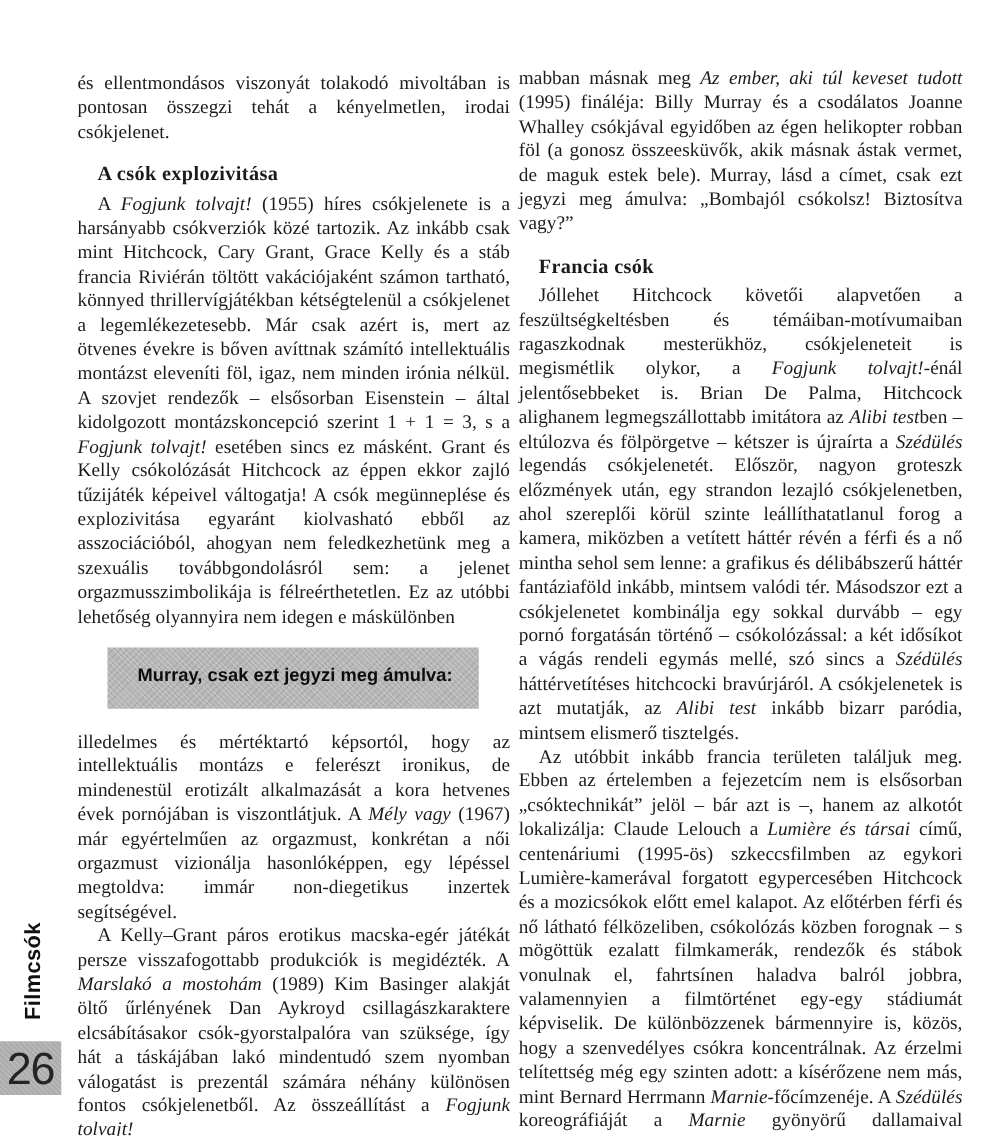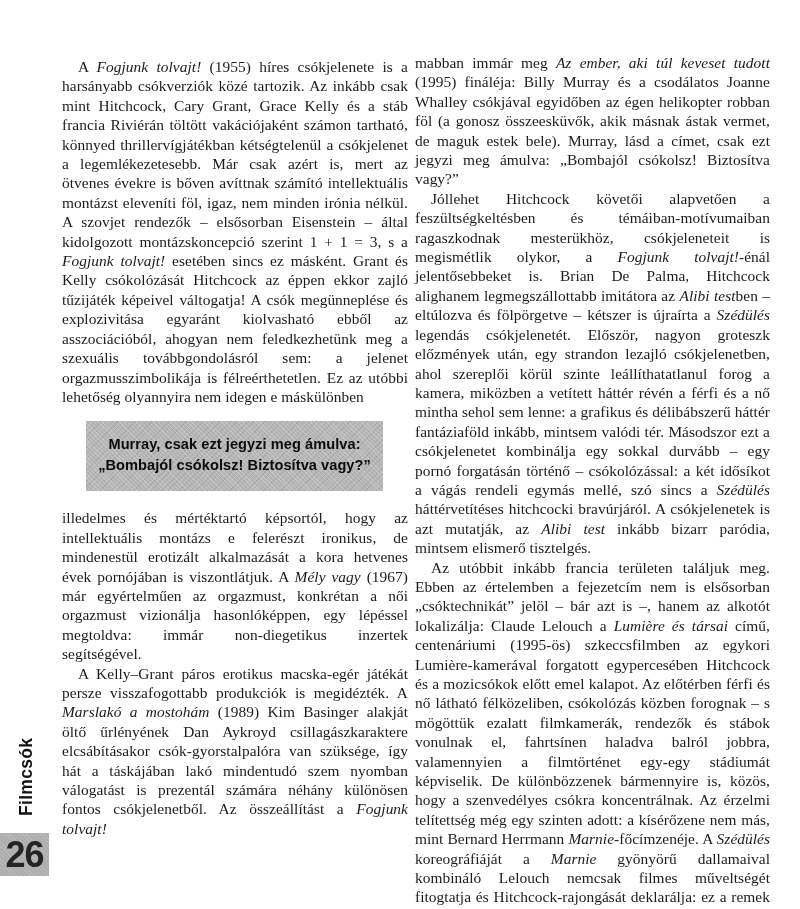--- a/index.html
+++ b/index.html
@@ -29,26 +29,26 @@
   .col p.ind { text-indent: 16px; }
   .col h3 {
     font-size: 16.2px;
     font-weight: bold;
     margin: 15px 0 4px 16px;
     letter-spacing: 0.3px;
   }
   .col i { font-style: italic; }
   .pullquote {
     margin: 15px 25px 17px 24px;
-    padding: 13px 8px 15px 8px;
+    padding: 13px 8px 15px 24px;
     background-color: #b6b6b6;
     background-image:
       repeating-linear-gradient(45deg, rgba(255,255,255,0.20) 0 1px, transparent 1px 3px),
       repeating-linear-gradient(-45deg, rgba(0,0,0,0.08) 0 1px, transparent 1px 4px);
-    text-align: center;
+    text-align: left;
     font-family: "Liberation Sans", sans-serif;
     font-weight: bold;
     font-size: 14.6px;
     line-height: 21px;
     color: #0c0c0c;
   }
   .side-label {
     position: absolute;
     left: 16px;
     top: 724px;
@@ -68,44 +68,46 @@
     width: 49px;
     height: 43px;
     background-color: #adadad;
     background-image: repeating-linear-gradient(45deg, rgba(255,255,255,0.15) 0 1px, transparent 1px 3px);
     display: flex;
     align-items: center;
     justify-content: center;
   }
   .page-number-tab span {
     font-family: "Liberation Sans", sans-serif;
-    font-weight: 700;
+    font-weight: 400;
     font-size: 36px;
     line-height: 1;
     color: #242424;
     letter-spacing: -1px;
   }
 </style>
 </head>
 <body>
 
 <div class="page">
 
   <div class="col col-left">
+    <p><span>és ellentmondásos viszonyát tolakodó mivoltában is pontosan összegzi tehát a kényelmetlen, irodai csókjelenet.</span></p>
+    <h3>A csók explozivitása</h3>
     <p class="ind"><span>A </span><i>Fogjunk tolvajt!</i><span> (1955) híres csókjelenete is a harsányabb csókverziók közé tartozik. Az inkább csak mint Hitchcock, Cary Grant, Grace Kelly és a stáb francia Riviérán töltött vakációjaként számon tartható, könnyed thrillervígjátékban kétségtelenül a csókjelenet a legemlékezetesebb. Már csak azért is, mert az ötvenes évekre is bőven avíttnak számító intellektuális montázst eleveníti föl, igaz, nem minden irónia nélkül. A szovjet rendezők – elsősorban Eisenstein – által kidolgozott montázskoncepció szerint 1 + 1 = 3, s a </span><i>Fogjunk tolvajt!</i><span> esetében sincs ez másként. Grant és Kelly csókolózását Hitchcock az éppen ekkor zajló tűzijáték képeivel váltogatja! A csók megünneplése és explozivitása egyaránt kiolvasható ebből az asszociációból, ahogyan nem feledkezhetünk meg a szexuális továbbgondolásról sem: a jelenet orgazmusszimbolikája is félreérthetetlen. Ez az utóbbi lehetőség olyannyira nem idegen e máskülönben</span></p>
     <div class="pullquote">
       <div>Murray, csak ezt jegyzi meg ámulva:</div>
-      <div>„Bombajól csókolsz! Biztosítva vagy?”</div>
     </div>
     <p><span>illedelmes és mértéktartó képsortól, hogy az intellektuális montázs e felerészt ironikus, de mindenestül erotizált alkalmazását a kora hetvenes évek pornójában is viszontlátjuk. A </span><i>Mély vagy</i><span> (1967) már egyértelműen az orgazmust, konkrétan a női orgazmust vizionálja hasonlóképpen, egy lépéssel megtoldva: immár non-diegetikus inzertek segítségével.</span></p>
     <p class="ind"><span>A Kelly–Grant páros erotikus macska-egér játékát persze visszafogottabb produkciók is megidézték. A </span><i>Marslakó a mostohám</i><span> (1989) Kim Basinger alakját öltő űrlényének Dan Aykroyd csillagászkaraktere elcsábításakor csók-gyorstalpalóra van szüksége, így hát a táskájában lakó mindentudó szem nyomban válogatást is prezentál számára néhány különösen fontos csókjelenetből. Az összeállítást a </span><i>Fogjunk tolvajt!</i></p>
   </div>
 
   <div class="col col-right">
-    <p><span>mabban immár meg </span><i>Az ember, aki túl keveset tudott</i><span> (1995) fináléja: Billy Murray és a csodálatos Joanne Whalley csókjával egyidőben az égen helikopter robban föl (a gonosz összeesküvők, akik másnak ástak vermet, de maguk estek bele). Murray, lásd a címet, csak ezt jegyzi meg ámulva: „Bombajól csókolsz! Biztosítva vagy?”</span></p>
+    <p><span>mabban másnak meg </span><i>Az ember, aki túl keveset tudott</i><span> (1995) fináléja: Billy Murray és a csodálatos Joanne Whalley csókjával egyidőben az égen helikopter robban föl (a gonosz összeesküvők, akik másnak ástak vermet, de maguk estek bele). Murray, lásd a címet, csak ezt jegyzi meg ámulva: „Bombajól csókolsz! Biztosítva vagy?”</span></p>
+    <h3>Francia csók</h3>
     <p class="ind"><span>Jóllehet Hitchcock követői alapvetően a feszültségkeltésben és témáiban-motívumaiban ragaszkodnak mesterükhöz, csókjeleneteit is megismétlik olykor, a </span><i>Fogjunk tolvajt!</i><span>-énál jelentősebbeket is. Brian De Palma, Hitchcock alighanem legmegszállottabb imitátora az </span><i>Alibi test</i><span>ben – eltúlozva és fölpörgetve – kétszer is újraírta a </span><i>Szédülés</i><span> legendás csókjelenetét. Először, nagyon groteszk előzmények után, egy strandon lezajló csókjelenetben, ahol szereplői körül szinte leállíthatatlanul forog a kamera, miközben a vetített háttér révén a férfi és a nő mintha sehol sem lenne: a grafikus és délibábszerű háttér fantáziaföld inkább, mintsem valódi tér. Másodszor ezt a csókjelenetet kombinálja egy sokkal durvább – egy pornó forgatásán történő – csókolózással: a két idősíkot a vágás rendeli egymás mellé, szó sincs a </span><i>Szédülés</i><span> háttérvetítéses hitchcocki bravúrjáról. A csókjelenetek is azt mutatják, az </span><i>Alibi test</i><span> inkább bizarr paródia, mintsem elismerő tisztelgés.</span></p>
     <p class="ind"><span>Az utóbbit inkább francia területen találjuk meg. Ebben az értelemben a fejezetcím nem is elsősorban „csóktechnikát” jelöl – bár azt is –, hanem az alkotót lokalizálja: Claude Lelouch a </span><i>Lumière és társai</i><span> című, centenáriumi (1995-ös) szkeccsfilmben az egykori Lumière-kamerával forgatott egypercesében Hitchcock és a mozicsókok előtt emel kalapot. Az előtérben férfi és nő látható félközeliben, csókolózás közben forognak – s mögöttük ezalatt filmkamerák, rendezők és stábok vonulnak el, fahrtsínen haladva balról jobbra, valamennyien a filmtörténet egy-egy stádiumát képviselik. De különbözzenek bármennyire is, közös, hogy a szenvedélyes csókra koncentrálnak. Az érzelmi telítettség még egy szinten adott: a kísérőzene nem más, mint Bernard Herrmann </span><i>Marnie</i><span>-főcímzenéje. A </span><i>Szédülés</i><span> koreográfiáját a </span><i>Marnie</i><span> gyönyörű dallamaival kombináló Lelouch nemcsak filmes műveltségét fitogtatja és Hitchcock-rajongását deklarálja: ez a remek etűd bármely esszénél jobban igazolja, hogy Alfred Hitchcock filmjeiből a csókjeleneteknek is bérelt helye van az emlékezetünkben.</span></p>
   </div>
 
   <div class="side-label">Filmcsók</div>
 
   <div class="page-number-tab">
     <span>26</span>
   </div>
 

